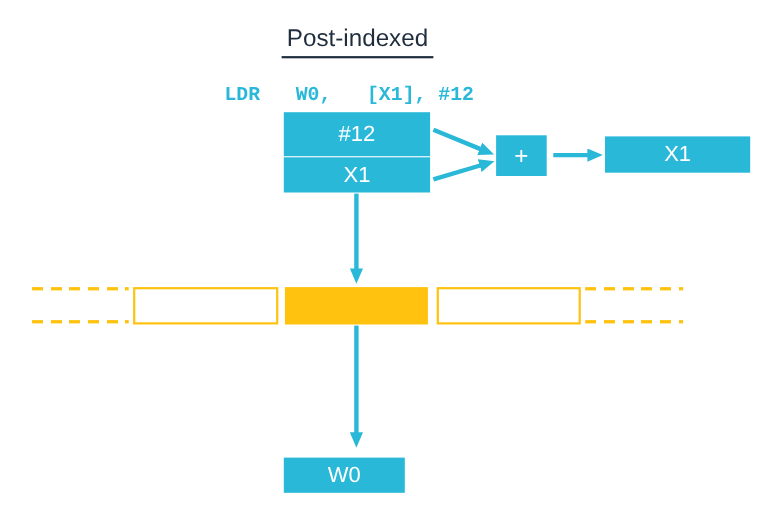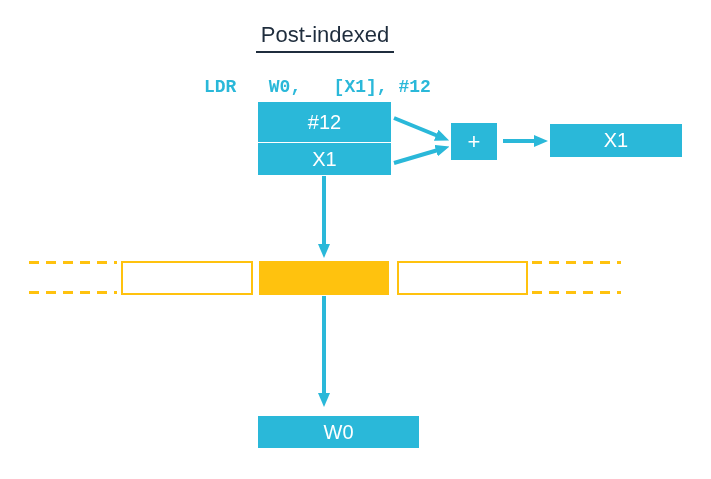--- a/index.html
+++ b/index.html
@@ -42,21 +42,21 @@
     background:var(--cyan,#2ab8d9);
     color:#ffffff;
     display:flex;align-items:center;justify-content:center;
     font-size:20px;
     box-sizing:border-box;
   }
   .box-offset{left:258px;top:102px;width:133px;height:40px;}
   .box-base{left:258px;top:143px;width:133px;height:32px;}
   .box-adder{left:451px;top:123px;width:46px;height:37px;font-size:22px;}
   .box-updated{left:550px;top:124px;width:132px;height:33px;}
-  .box-dest{left:258px;top:416px;width:161px;height:32px;}
+  .box-dest{left:258px;top:416px;width:110px;height:32px;}
   .memcell{
     position:absolute;
     top:261px;height:34px;
     box-sizing:border-box;
   }
   .memcell.outline{
     background:#ffffff;
     border:2px solid var(--orange,#ffc20e);
   }
   .memcell.filled{

